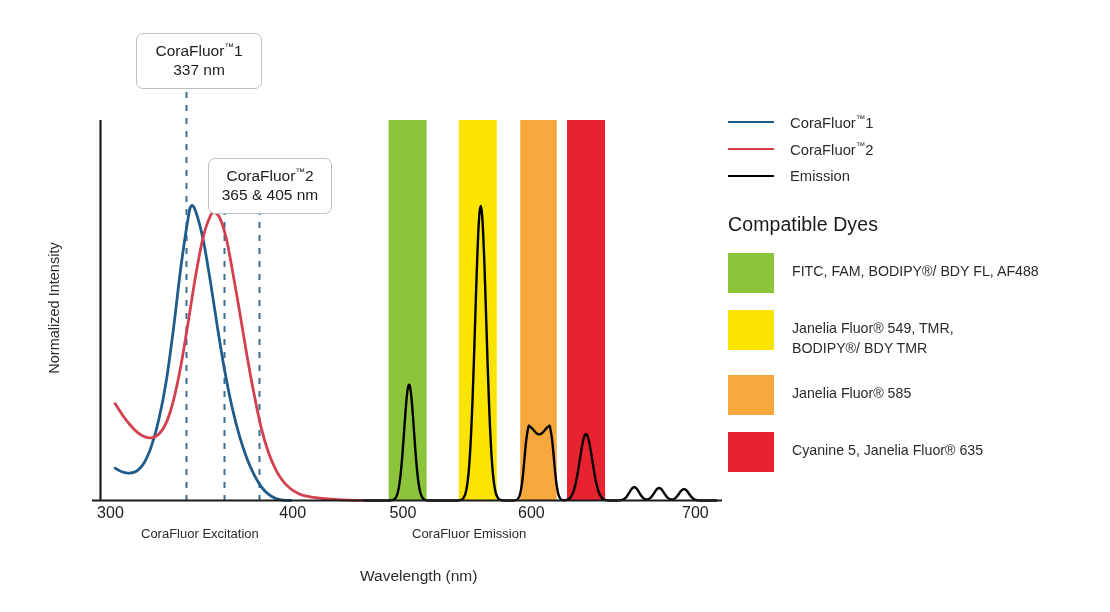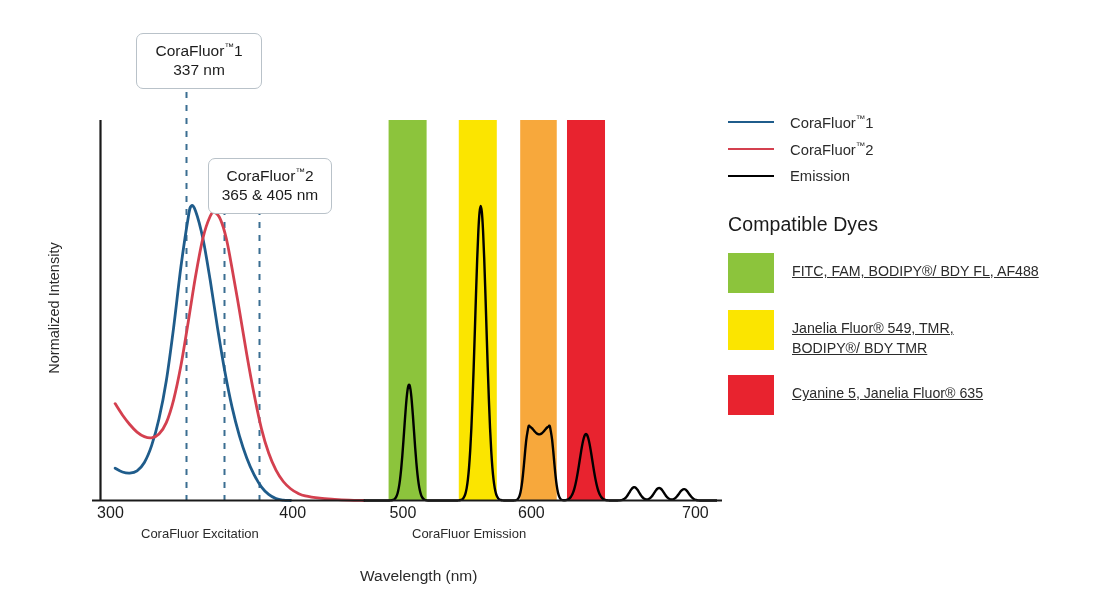--- a/index.html
+++ b/index.html
@@ -25,21 +25,21 @@
 
   .tick-label{position:absolute;color:#1c1c1c;font-size:16px;}
 
   #right{position:absolute;left:728px;top:108px;width:372px;}
   .legend-row{display:flex;align-items:center;height:27px;}
   .legend-swatch{width:46px;height:0;border-top-width:2.6px;border-top-style:solid;margin-right:16px;flex:0 0 auto;}
   .legend-label{font-size:14.8px;color:#2b2b2b;white-space:nowrap;}
   #dyes-heading{margin-top:24px;font-size:19.5px;color:#1a1a1a;font-weight:normal;letter-spacing:.1px;}
   .dye-row{display:flex;align-items:flex-start;margin-top:17px;}
   .dye-swatch{width:46px;height:40px;flex:0 0 auto;margin-right:18px;}
-  .dye-label{font-size:14.2px;color:#2b2b2b;line-height:1.38;padding-top:9px;text-decoration:underline;}
+  .dye-label{font-size:14.2px;color:#2b2b2b;line-height:1.38;padding-top:9px;}
   .dye-label .l2{display:block;}
 </style>
 </head>
 <body>
 
 <div id="figure">
 
   <svg class="plot" viewBox="0 0 1110 612">
     <g id="bands-layer">
         <rect x="388.5835294117647" y="120" width="38.02117647058827" height="380.5" fill="#8cc43c"></rect>
@@ -105,19 +105,23 @@
     <div id="dyes-list">
         <div class="dye-row">
           <span class="dye-swatch" style="background: rgb(140, 196, 60);"></span>
           <span class="dye-label"><span>FITC, FAM, BODIPY®/ BDY FL, AF488</span></span>
         </div>
         <div class="dye-row">
           <span class="dye-swatch" style="background: rgb(251, 229, 0);"></span>
           <span class="dye-label"><span>Janelia Fluor® 549, TMR,</span><span class="l2">BODIPY®/ BDY TMR</span></span>
         </div>
         <div class="dye-row">
+          <span class="dye-swatch" style="background: rgb(247, 168, 60);"></span>
+          <span class="dye-label"><span>Janelia Fluor® 585</span></span>
+        </div>
+        <div class="dye-row">
           <span class="dye-swatch" style="background: rgb(232, 35, 47);"></span>
           <span class="dye-label"><span>Cyanine 5, Janelia Fluor® 635</span></span>
         </div>
       </div>
   </div>
 
 </div>
 
 </body></html>

